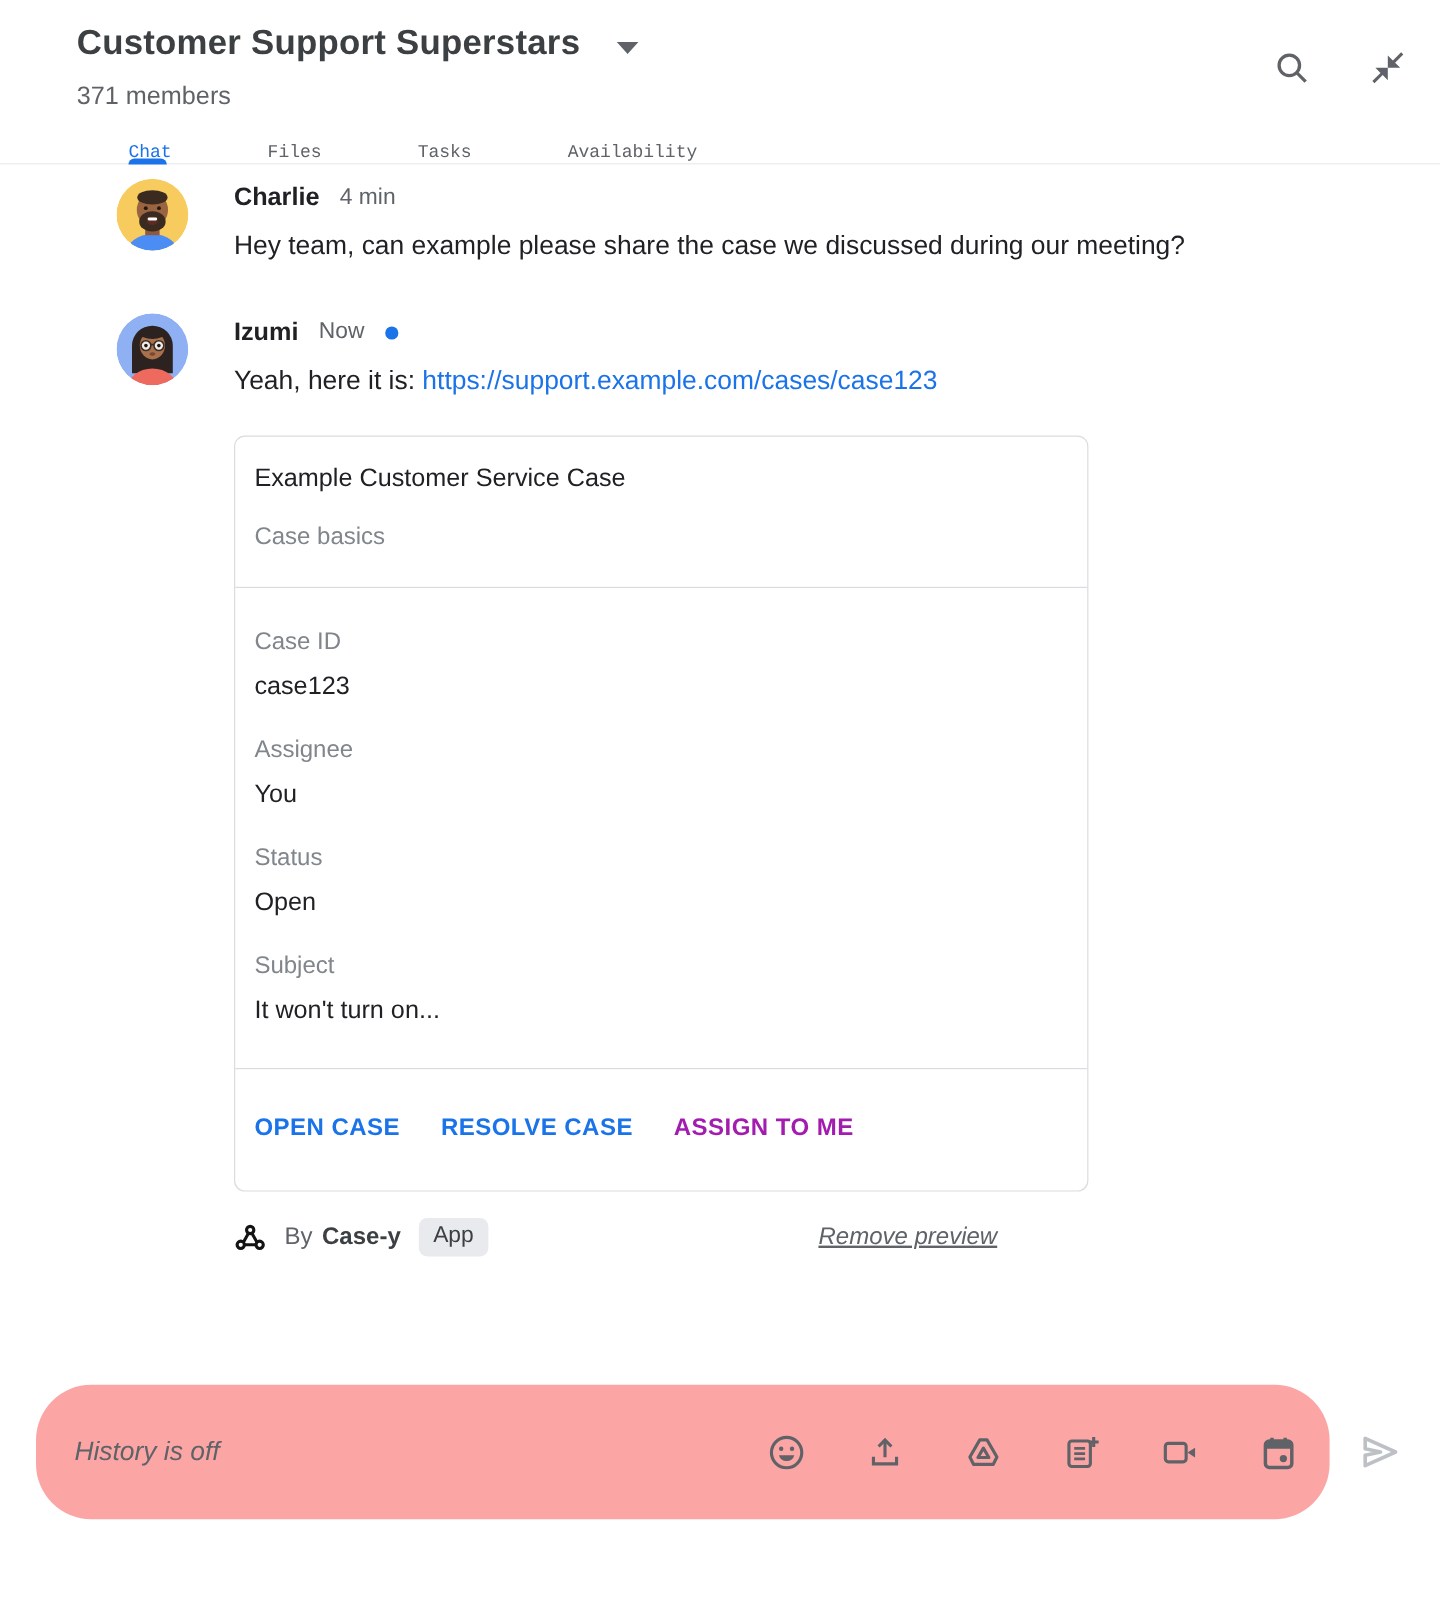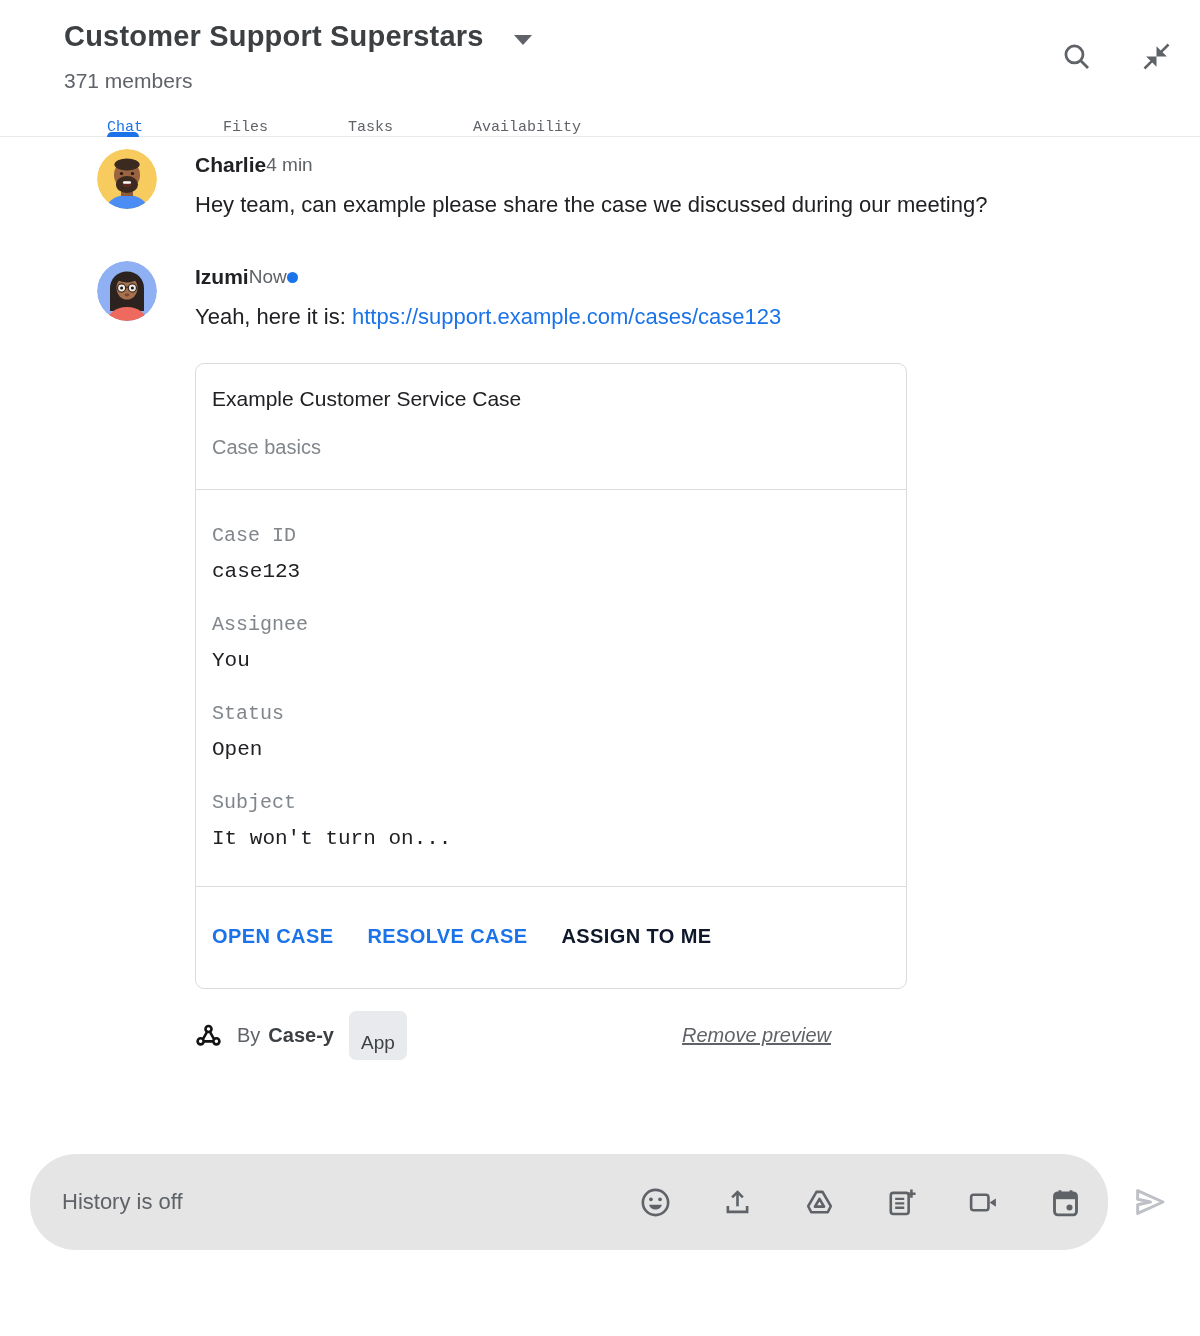--- a/index.html
+++ b/index.html
@@ -24,53 +24,53 @@
   .tab + .tab{margin-left:80px;}
   .tab.active{color:#1a73e8;}
   .tab.active::after{content:"";position:absolute;left:0;right:4px;bottom:-1px;height:5px;
     background:#1a73e8;border-radius:5px 5px 0 0;}
   
   .messages{padding-top:12px;}
   .message{display:flex;padding-left:97px;}
   .message.second{margin-top:36px;}
   .avatar{width:60px;height:60px;border-radius:50%;flex:none;margin-right:38px;overflow:hidden;}
   .msg-body{flex:1;min-width:0;}
-  .msg-head{display:flex;align-items:center;padding-top:4px;}
+  .msg-head{display:flex;align-items:center;gap:17px;padding-top:4px;}
   .sender{font-size:21px;font-weight:bold;color:#202124;}
   .timestamp{font-size:19px;color:#5f6368;}
   .presence-dot{width:11px;height:11px;border-radius:50%;background:#1a73e8;margin-left:0px;}
   .msg-text{font-size:22px;color:#202124;line-height:40px;margin-top:8px;max-width:800px;}
   .msg-text a{color:#1a73e8;text-decoration:none;}
   
   .card{margin:26px 0 0 195px;width:712px;border:1px solid #dadce0;border-radius:9px;
     box-sizing:border-box;background:#fff;}
   .card-header{padding:23px 16px 30px;}
   .card-title{font-size:21px;color:#202124;}
   .card-subtitle{font-size:20px;color:#80868b;margin-top:25px;}
   .card-divider{border-top:1px solid #dadce0;}
-  .card-body{padding:4px 16px 36px;font-family:Liberation Mono, monospace;}
+  .card-body{padding:4px 16px 36px;}
   .field{margin-top:30px;}
   .field-label{font-size:20px;color:#80868b;}
   .field-value{font-size:21px;color:#202124;margin-top:13px;}
   .card-actions{border-top:1px solid #dadce0;padding:38px 16px 40px;display:flex;gap:34px;}
   .action-btn{font-size:20px;font-weight:bold;letter-spacing:.4px;color:#1a73e8;cursor:pointer;
     background:none;border:none;padding:0;font-family:inherit;}
-  .action-btn.disabled{color:#0f172a;}
+  .action-btn.disabled{color:#a21caf;}
   
   .attribution{width:636px;margin:22px 0 0 195px;display:flex;align-items:center;}
   .attr-by{font-size:20px;color:#5f6368;margin-left:15px;}
   .attr-app-name{font-size:20px;font-weight:bold;color:#3c4043;margin-left:8px;}
   .app-badge{margin-left:15px;background:#e9eaed;color:#3c4043;font-size:19px;
-    padding:21px 12px 6px;border-radius:7px;}
+    padding:4px 12px 6px;border-radius:7px;}
   .attr-spacer{flex:1;}
   .remove-preview{font-size:20px;color:#5f6368;text-decoration:underline;cursor:pointer;font-style:italic;}
   
   .composer{position:absolute;left:0;right:0;top:1154px;display:flex;align-items:center;padding:0 30px;}
-  .pill{width:1078px;height:96px;background:#e5e5e5;border-radius:46px;display:flex;
-    align-items:center;box-sizing:border-box;padding:0 26px 0 32px;flex:none;}
+  .pill{width:1078px;height:112px;background:#fca5a5;border-radius:46px;display:flex;
+    align-items:center;box-sizing:border-box;padding:0 26px 0 32px;flex:none;font-style:italic;}
   .msg-input{flex:1;font-size:22px;color:#5f6368;outline:none;cursor:text;}
   .pill-icons{display:flex;align-items:center;gap:48px;}
   .cicon{width:34px;height:34px;display:flex;align-items:center;justify-content:center;cursor:pointer;}
   .send-btn{margin-left:22px;width:40px;height:40px;display:flex;align-items:center;
     justify-content:center;cursor:default;}
   svg{display:block;}
 </style>
 </head>
 <body>
 

